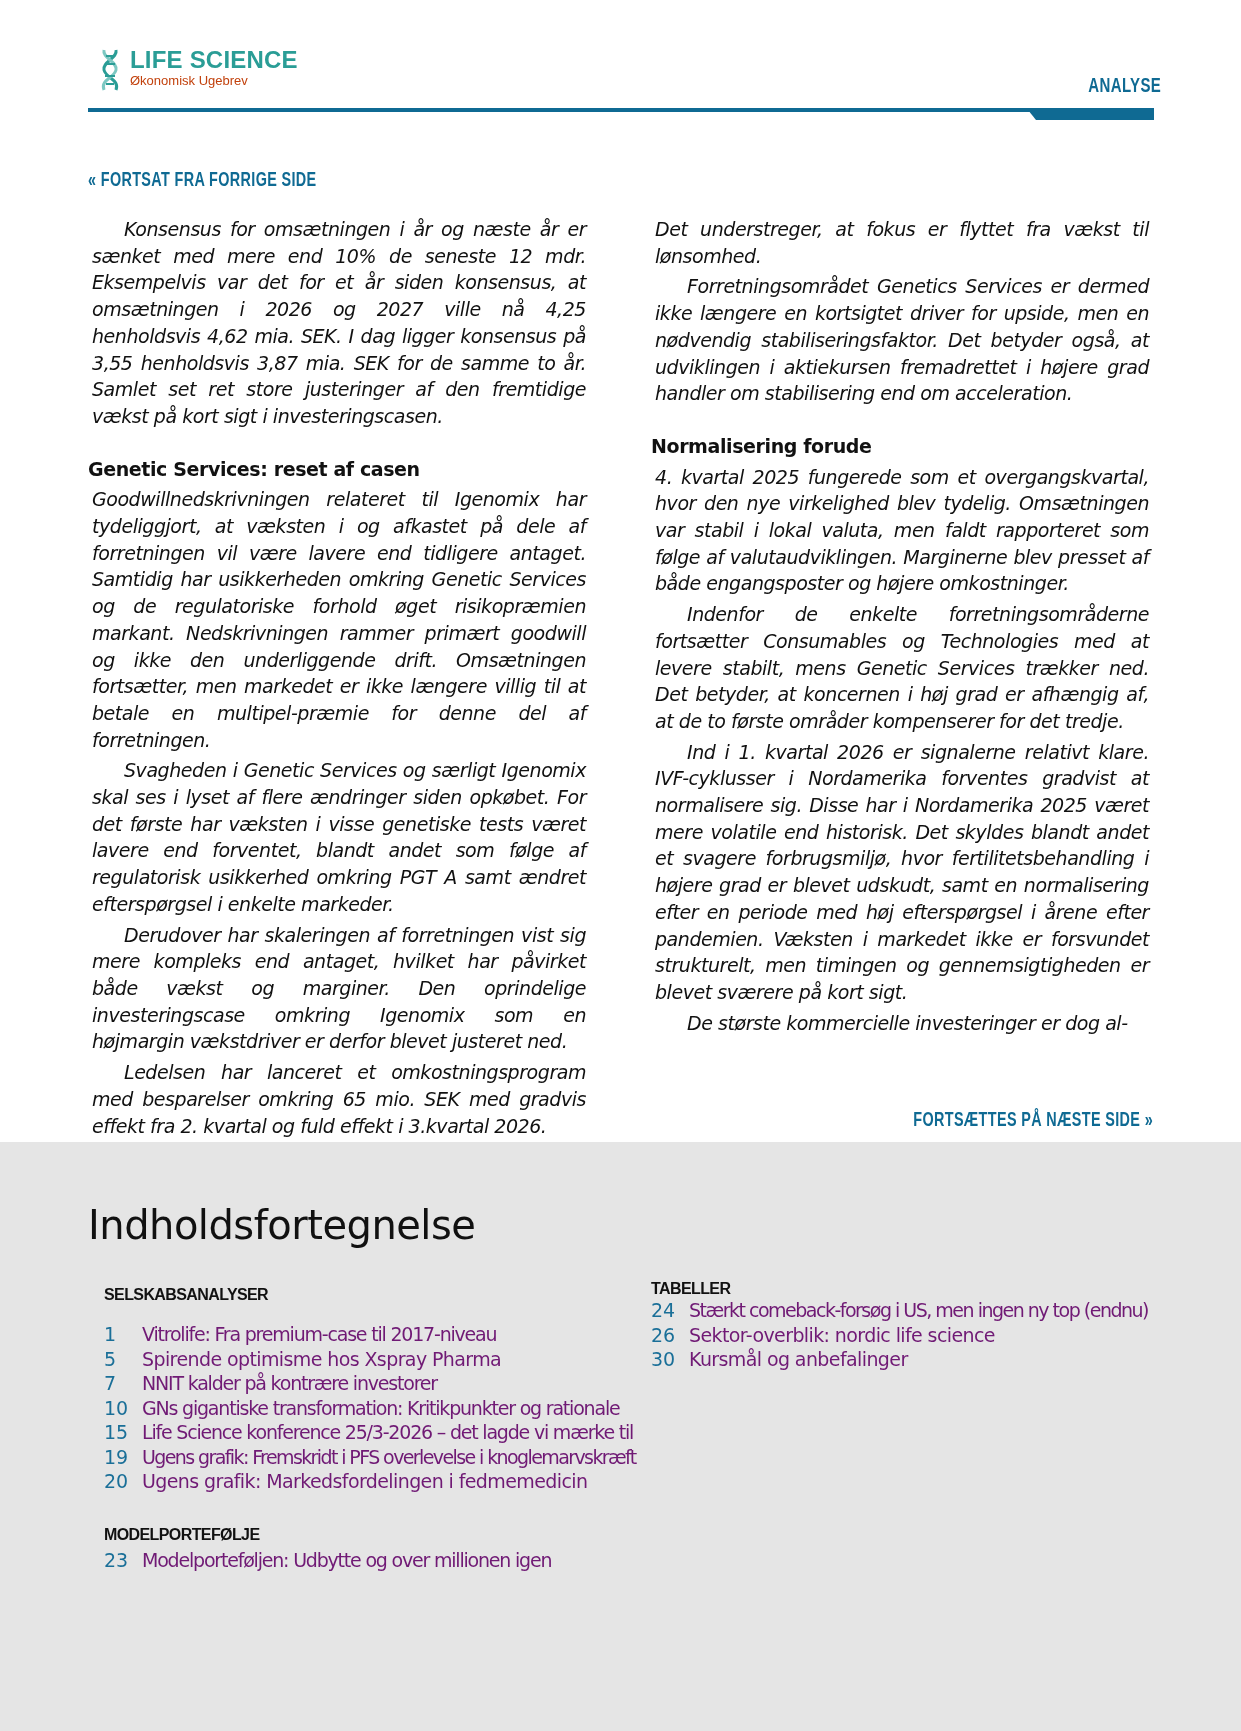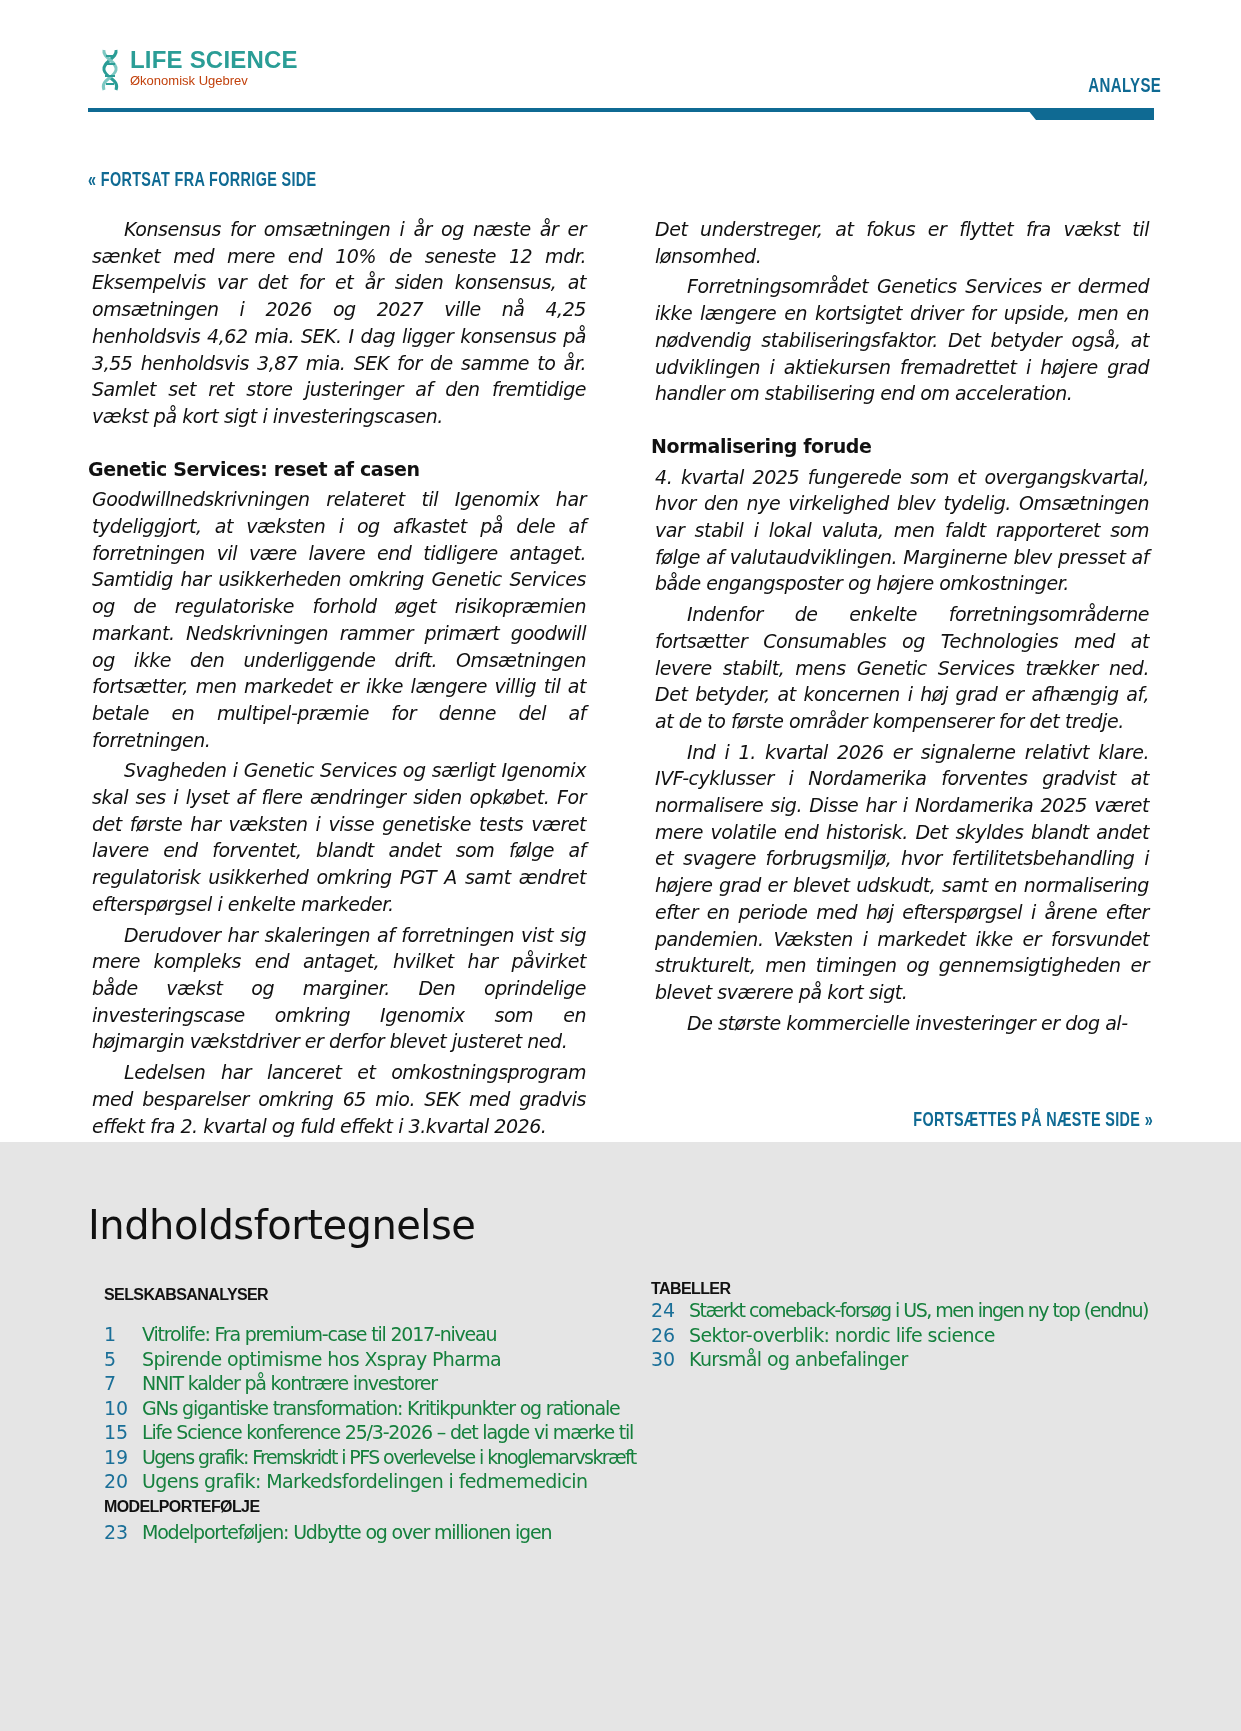--- a/index.html
+++ b/index.html
@@ -28,24 +28,24 @@
 
   .continued-to { position: absolute; right: 88px; top: 1108px; font-family: "Liberation Sans", sans-serif; font-weight: bold; font-size: 20px; color: #0f6a93; transform: scaleX(0.72); transform-origin: right center; white-space: nowrap; letter-spacing: 0.5px; }
 
   .toc { position: absolute; left: 0; top: 1142px; width: 1241px; height: 589px; background: #e5e5e5; }
   .toc-title { position: absolute; left: 88px; top: 60px; font-family: "DejaVu Sans", sans-serif; font-size: 40px; color: #111; letter-spacing: -0.5px; }
   .toc-col { position: absolute; }
   .toc-col-left { left: 104px; top: 144px; width: 560px; }
   .toc-col-right { left: 651px; top: 138px; width: 560px; }
   .toc-heading { font-family: "Liberation Sans", sans-serif; font-weight: bold; font-size: 16px; color: #111; letter-spacing: -0.6px; margin-bottom: 18px; }
   .toc-col-right .toc-heading { margin-bottom: 0; }
-  .toc-heading.second { margin-top: 4px; margin-bottom: 4px; }
+  .toc-heading.second { margin-top: 32px; margin-bottom: 4px; }
   .toc-item { display: flex; font-size: 19px; line-height: 24.5px; white-space: nowrap; }
   .toc-num { width: 38px; color: #1a6f98; }
-  .toc-label { color: #15803d; letter-spacing: -0.6px; }
+  .toc-label { color: #701a75; letter-spacing: -0.6px; }
   .toc-label.tight { letter-spacing: -1.2px; }
 </style>
 </head>
 <body>
 
 <div class="header">
   <div class="logo">
     <span class="logo-icon">
       <svg width="28" height="44" viewBox="0 0 28 44">
         <path d="M20 2 C 22 10, 6 14, 8 22 C 10 30, 24 32, 20 42" stroke="#2a9d96" stroke-width="3" fill="none"></path>

